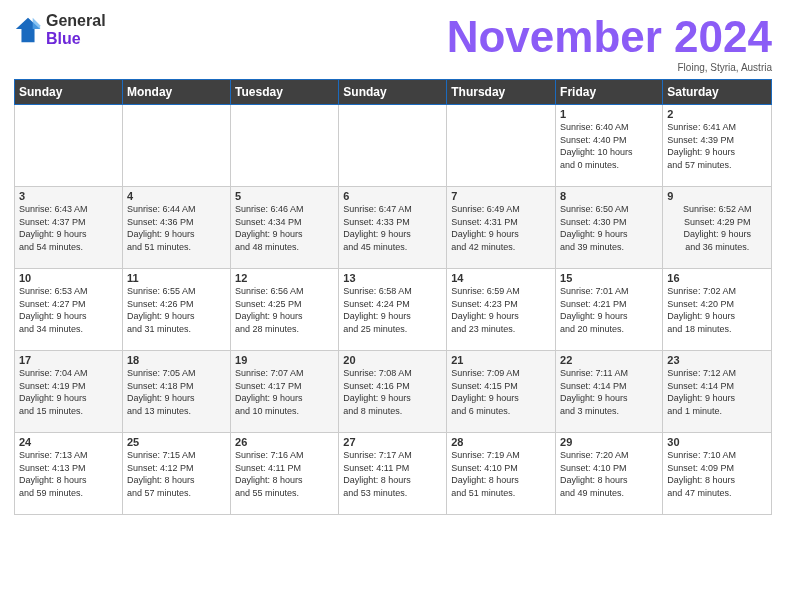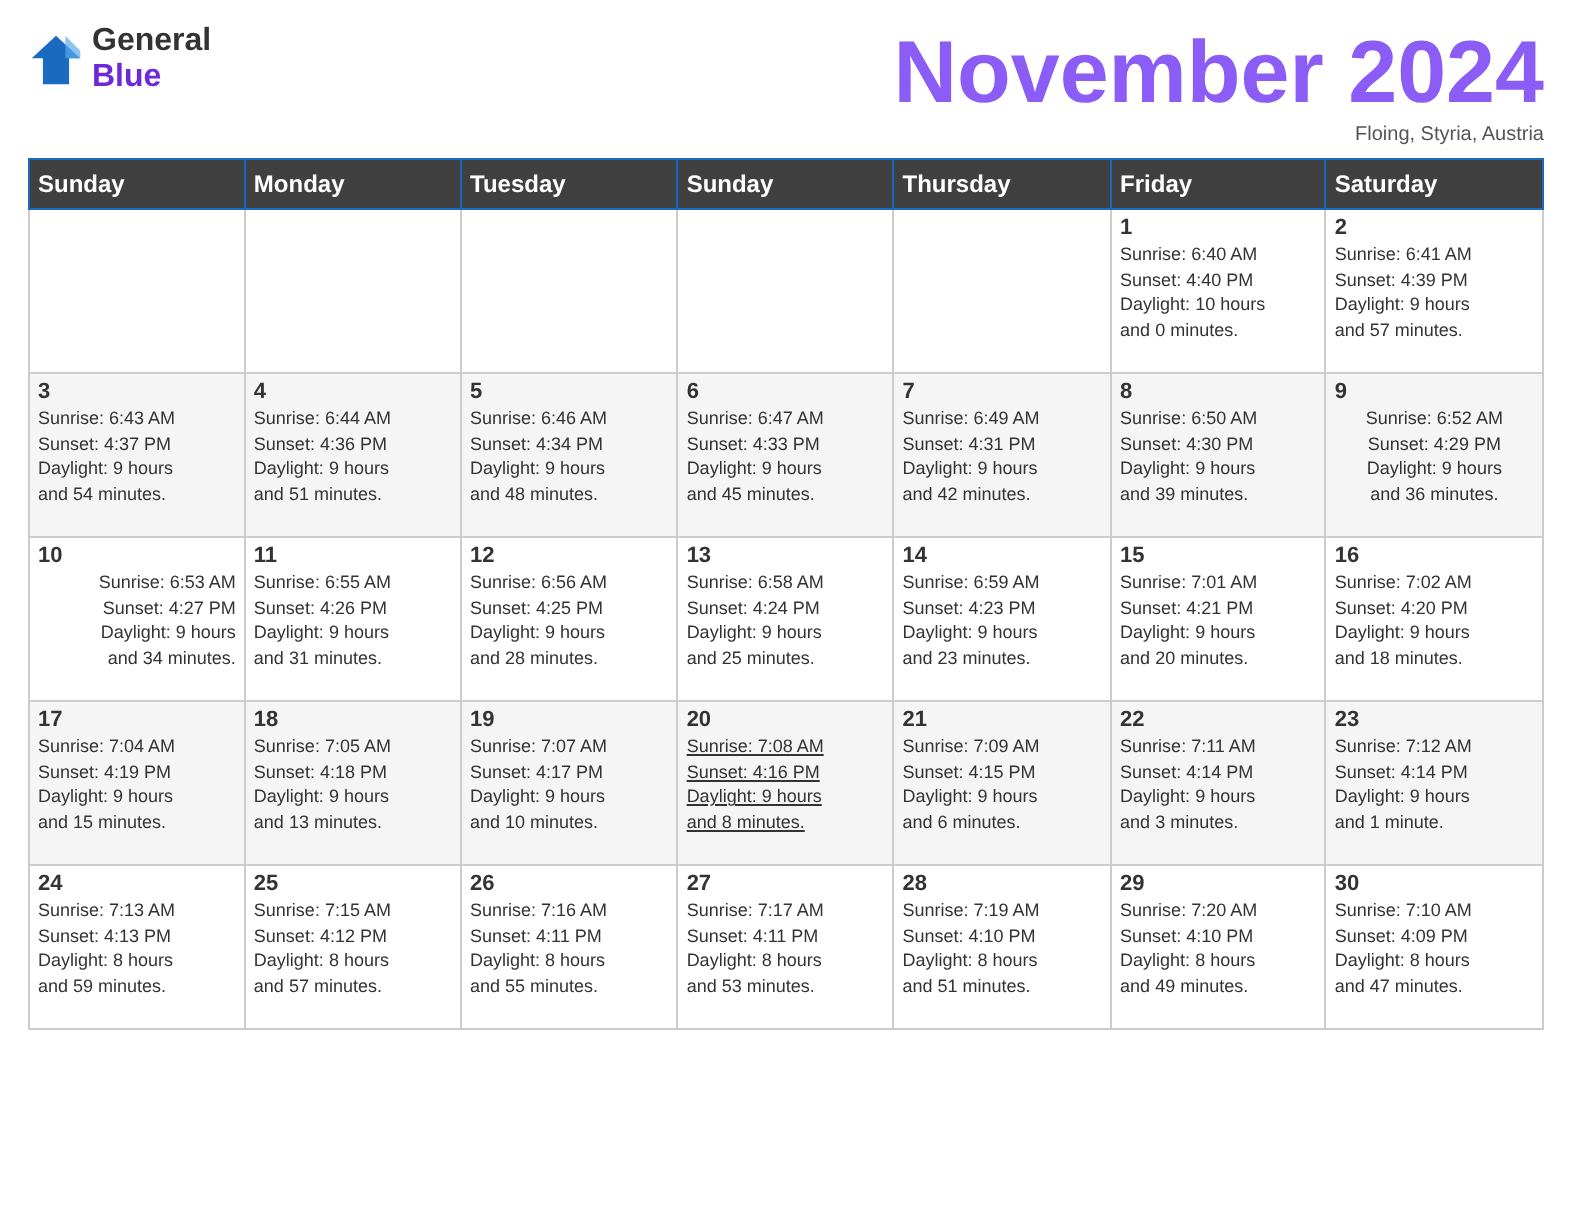--- a/index.html
+++ b/index.html
@@ -203,21 +203,21 @@
             <span class="day-num">9</span>
             <div class="day-info" style="white-space: pre-line; text-align: center;">Sunrise: 6:52 AM
 Sunset: 4:29 PM
 Daylight: 9 hours
 and 36 minutes.</div>
           </td>
         </tr>
         <tr>
           <td>
             <span class="day-num">10</span>
-            <div class="day-info" style="white-space: pre-line; text-align: right;">Sunrise: 6:53 AM
+            <div class="day-info" style="white-space: pre-line;">Sunrise: 6:53 AM
 Sunset: 4:27 PM
 Daylight: 9 hours
 and 34 minutes.</div>
           </td>
           <td>
             <span class="day-num">11</span>
             <div class="day-info" style="white-space: pre-line;">Sunrise: 6:55 AM
 Sunset: 4:26 PM
 Daylight: 9 hours
 and 31 minutes.</div>
@@ -275,21 +275,21 @@
           </td>
           <td>
             <span class="day-num">19</span>
             <div class="day-info" style="white-space: pre-line;">Sunrise: 7:07 AM
 Sunset: 4:17 PM
 Daylight: 9 hours
 and 10 minutes.</div>
           </td>
           <td>
             <span class="day-num">20</span>
-            <div class="day-info" style="white-space: pre-line; text-decoration: underline;">Sunrise: 7:08 AM
+            <div class="day-info" style="white-space: pre-line;">Sunrise: 7:08 AM
 Sunset: 4:16 PM
 Daylight: 9 hours
 and 8 minutes.</div>
           </td>
           <td>
             <span class="day-num">21</span>
             <div class="day-info" style="white-space: pre-line;">Sunrise: 7:09 AM
 Sunset: 4:15 PM
 Daylight: 9 hours
 and 6 minutes.</div>

